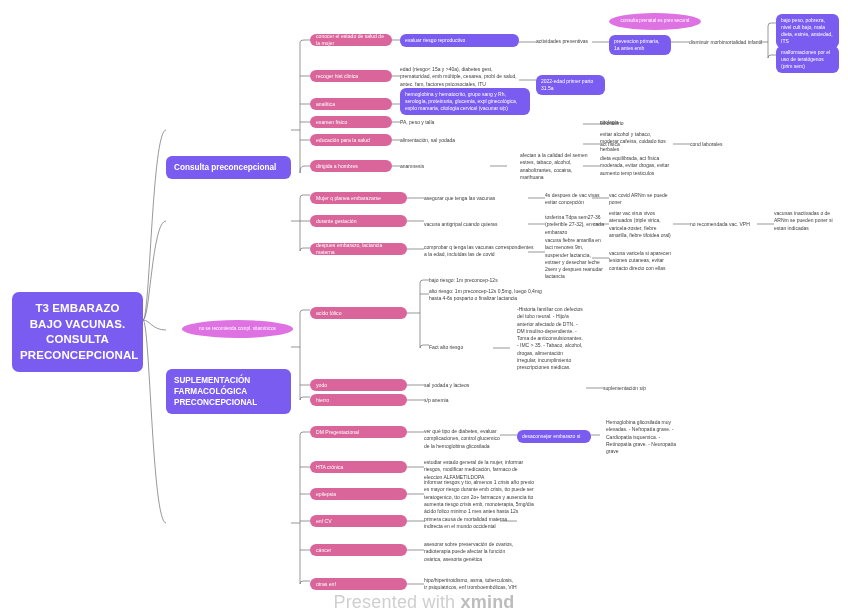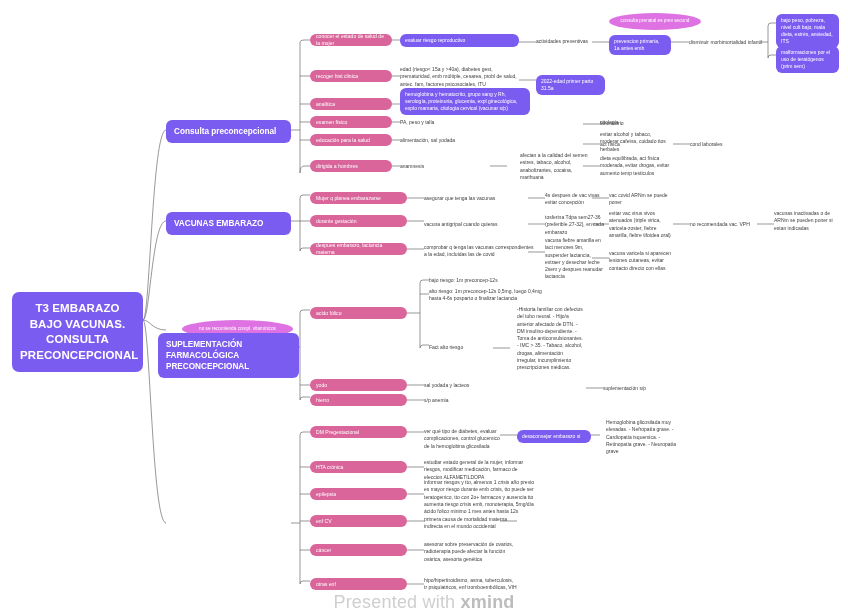--- a/index.html
+++ b/index.html
@@ -24,20 +24,21 @@
     text-align:center;
     padding:9px 8px;
     letter-spacing:0.1px;
   }
   
   .lvl1 {
     background:#7b5cf0; color:#ffffff;
     border-radius:6px;
     font-weight:bold; font-size:8.2px; line-height:1.35;
     padding:6px 8px;
+    margin-top:36px;
   }
   
   .pink {
     background:#d9659a; color:#ffffff;
     border-radius:9px;
     font-size:5.1px; line-height:1.35;
     padding:3px 6px;
     display:flex; align-items:center;
   }
   
@@ -201,41 +202,40 @@
   <div class="node leaf" style="left:400px; top:137px; width:85px;">alimentación, sal yodada</div>
   <div class="node leaf" style="left:600px; top:141px; width:45px;">act física</div>
   <div class="node leaf" style="left:600px; top:131px; width:70px;">evitar alcohol y tabaco, moderar cafeina, cuidado ttos herbales</div>
   <div class="node leaf" style="left:690px; top:141px; width:60px;">cond laborales</div>
 
   <div class="node pink" style="left:310px; top:160px; width:82px; height:12px;">dirigida a hombres</div>
   <div class="node leaf" style="left:400px; top:163px; width:70px;">anamnesis</div>
   <div class="node leaf" style="left:520px; top:152px; width:72px;">afectan a la calidad del semen estres, tabaco, alcohol, anabolizantes, cocaina, marihuana</div>
   <div class="node leaf" style="left:600px; top:155px; width:72px;">dieta equilibrada, act física moderada, evitar drogas, evitar aumento temp testiculos</div>
 
-  <div class="node lvl1" style="left:166px; top:212px; width:125px;">VACUNAS EMBARAZO</div>
 
   <div class="node pink" style="left:310px; top:192px; width:97px; height:12px;">Mujer q planea embarazarse</div>
   <div class="node leaf" style="left:424px; top:195px; width:100px;">asegurar que tenga las vacunas</div>
   <div class="node leaf" style="left:545px; top:192px; width:62px;">4s despues de vac vivas evitar concepción</div>
   <div class="node leaf" style="left:609px; top:192px; width:62px;">vac covid ARNm se puede poner</div>
 
   <div class="node pink" style="left:310px; top:215px; width:97px; height:12px;">durante gestación</div>
   <div class="node leaf" style="left:424px; top:221px; width:105px;">vacuna antigripal cuando quieras</div>
   <div class="node leaf" style="left:545px; top:214px; width:62px;">tosferina Tdpa sem27-36 (preferible 27-32), en cada embarazo</div>
   <div class="node leaf" style="left:609px; top:210px; width:62px;">evitar vac virus vivos atenuados (triple virica, varicela-zoster, fiebre amarilla, fiebre tifoidea oral)</div>
   <div class="node leaf" style="left:690px; top:221px; width:70px;">no recomendada vac. VPH</div>
   <div class="node leaf" style="left:774px; top:210px; width:66px;">vacunas inactivadas o de ARNm se pueden poner si estan indicadas</div>
 
   <div class="node pink" style="left:310px; top:243px; width:97px; height:12px;">despues embarazo, lactancia materna</div>
   <div class="node leaf" style="left:424px; top:244px; width:110px;">comprobar q tenga las vacunas correspondientes a la edad, incluidas las de covid</div>
   <div class="node leaf" style="left:545px; top:237px; width:62px;">vacuna fiebre amarilla en lact menores 9m, suspender lactancia, extraer y desechar leche 2sem y despues reanudar lactancia</div>
   <div class="node leaf" style="left:609px; top:250px; width:66px;">vacuna varicela si aparecen lesiones cutaneas, evitar contacto directo con ellas</div>
 
   <div class="node ellipse" style="left:182px; top:320px; width:111px; height:18px;">no se recomienda compl. vitaminicos</div>
-  <div class="node lvl1" style="left:158px; top:333px; width:141px;">SUPLEMENTACIÓN FARMACOLÓGICA PRECONCEPCIONAL</div>
+  <div class="node lvl1" style="left:166px; top:333px; width:125px;">SUPLEMENTACIÓN FARMACOLÓGICA PRECONCEPCIONAL</div>
 
   <div class="node pink" style="left:310px; top:307px; width:97px; height:12px;">acido fólico</div>
   <div class="node leaf" style="left:429px; top:277px; width:120px;">bajo riesgo: 1m preconcep-12s</div>
   <div class="node leaf" style="left:429px; top:288px; width:115px;">alto riesgo: 1m preconcep-12s 0,5mg, luego 0,4mg hasta 4-6s posparto o finalizar lactancia</div>
   <div class="node leaf" style="left:429px; top:344px; width:60px;">Fact alto riesgo</div>
   <div class="node leaf" style="left:517px; top:306px; width:66px;">-Historia familiar con defectos del tubo neural. - Hijo/a anterior afectado de DTN. - DM insulino-dependiente. - Toma de anticonvulsionantes. - IMC &gt; 35. - Tabaco, alcohol, drogas, alimentación irregular, incumplimiento prescripciones médicas.</div>
 
   <div class="node pink" style="left:310px; top:379px; width:97px; height:12px;">yodo</div>
   <div class="node leaf" style="left:424px; top:382px; width:90px;">sal yodada y lacteos</div>
   <div class="node leaf" style="left:603px; top:385px; width:72px;">suplementación s/p</div>

